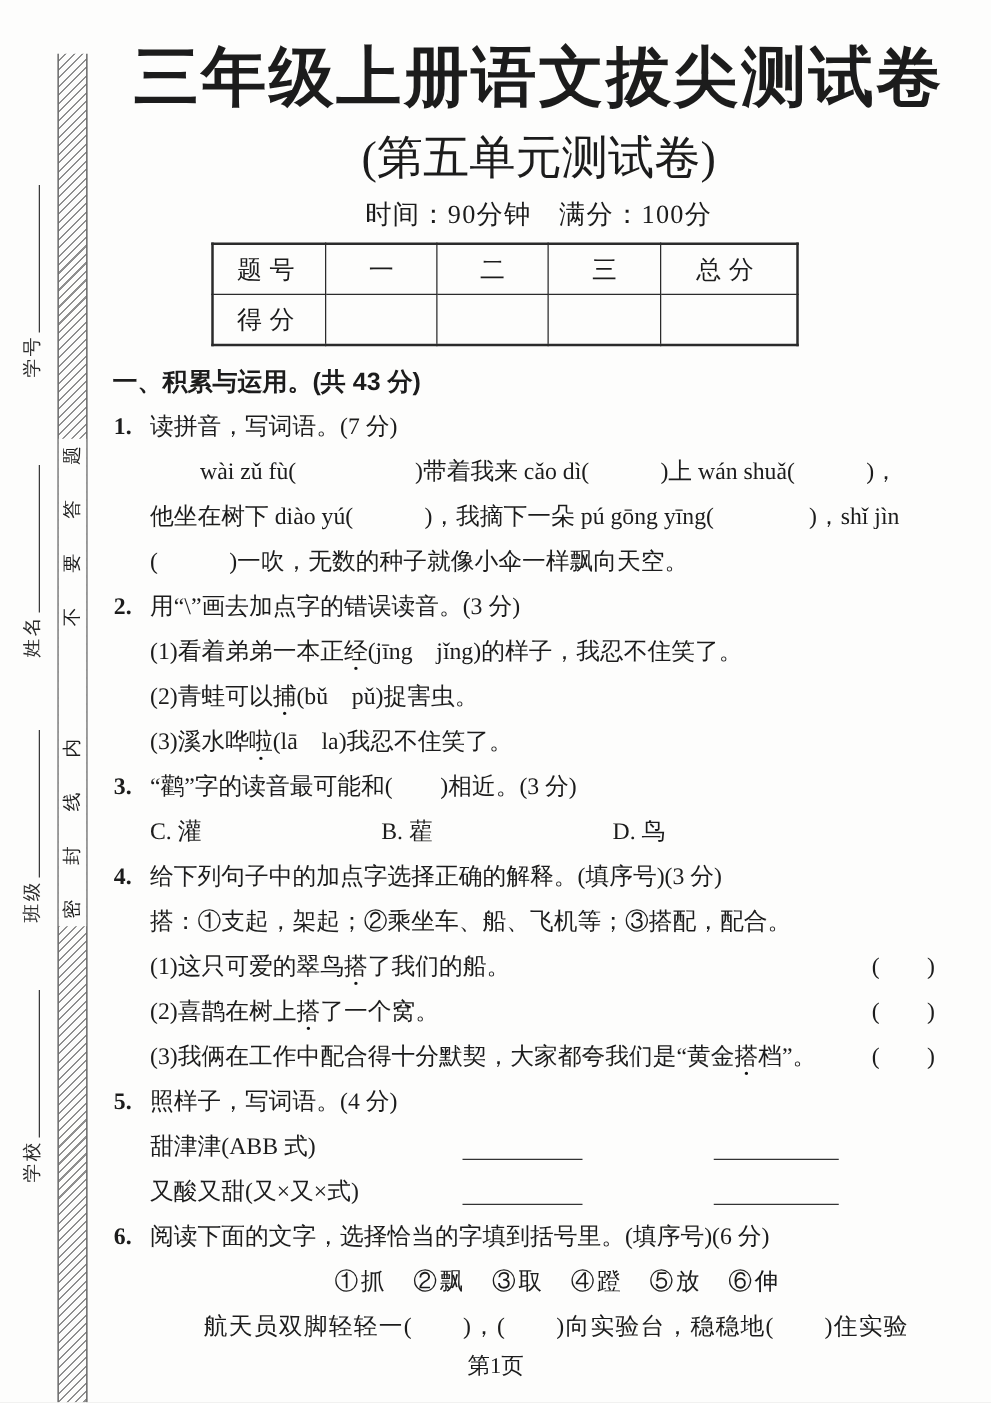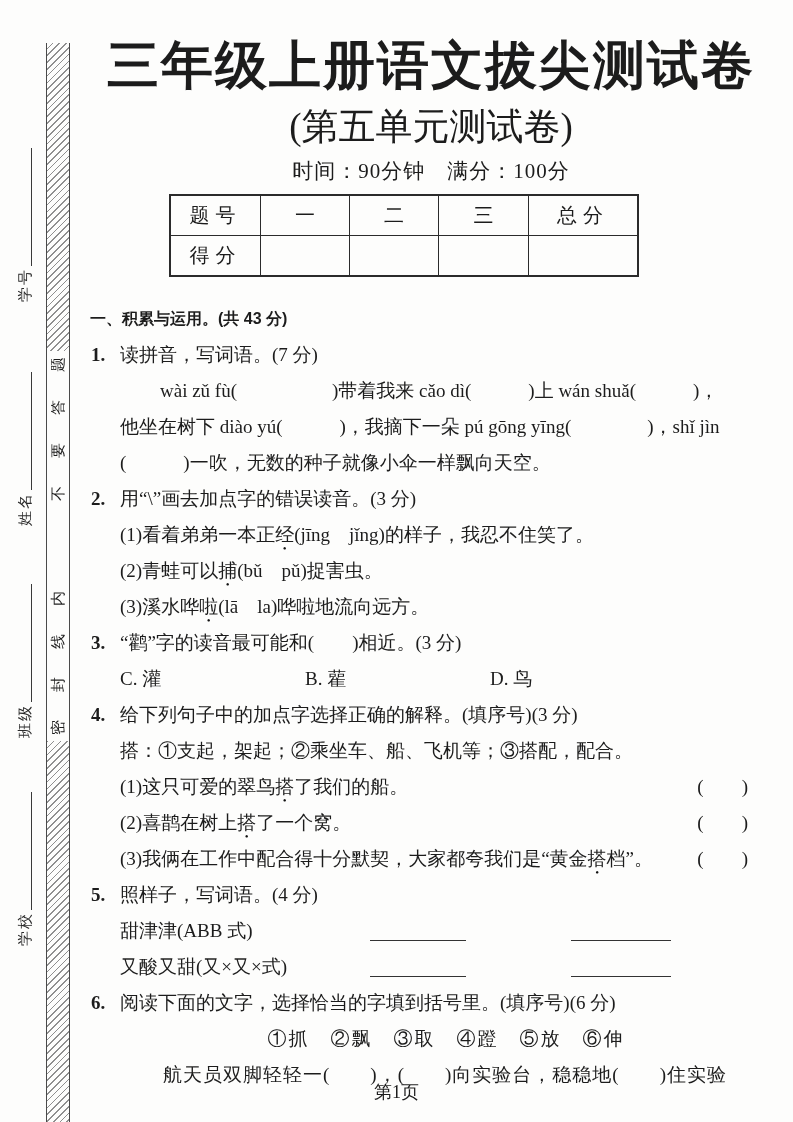--- a/index.html
+++ b/index.html
@@ -16,34 +16,34 @@
   .seal-chars span.gap{margin-top:62px;}
   .seal-chars span:last-child{margin-bottom:0;}
 
   .m-label{position:absolute;left:-53px;width:156px;transform:rotate(-90deg);
            display:flex;align-items:flex-end;font-size:15px;color:#2a2a2a;height:20px;}
   .m-label .txt{letter-spacing:2px;white-space:nowrap;}
   .m-label .ln{flex:1;border-bottom:1.3px solid #3a3a3a;margin:0 2px 3px 2px;}
 
   
   .content{position:absolute;left:90px;top:30px;width:682px;}
-  .title{font-family:Liberation Serif, serif;font-weight:900;
+  .title{font-family:Liberation Mono, monospace;font-weight:900;
          font-size:52px;line-height:60px;letter-spacing:2px;text-align:center;margin:6px 0 8px 0;}
   .subtitle{font-size:37px;line-height:46px;text-align:center;font-weight:400;margin:0 0 8px 0;}
   .meta{font-size:21px;line-height:26px;text-align:center;margin:0 0 10px 0;letter-spacing:1px;}
 
   table.score{border-collapse:collapse;margin-left:79px;table-layout:fixed;border:2px solid #2b2b2b;}
   table.score td{border:1.6px solid #2b2b2b;height:39px;text-align:center;
                  font-size:20px;padding:0;}
   table.score td.c1{width:89px;letter-spacing:6px;}
   table.score td.c2{width:88px;}table.score td.c3{width:88px;}
   table.score td.c4{width:89px;}table.score td.c5{width:108px;letter-spacing:6px;font-family:Liberation Mono, monospace;}
 
   .section{font-family:"Liberation Sans","DejaVu Sans",sans-serif;font-weight:bold;
-           font-size:16px;height:36px;line-height:36px;margin-top:24px;}
+           font-size:20px;height:36px;line-height:36px;margin-top:11px;}
 
   .q{position:relative;padding-left:30px;font-size:19px;}
   .qnum{position:absolute;left:1px;font-weight:bold;}
   .line{height:36px;line-height:36px;white-space:nowrap;}
   .ind{padding-left:40px;}
   .ind6{padding-left:43px;letter-spacing:1px;}
   .centerline{text-align:center;letter-spacing:2px;}
 
   .dot{position:relative;}
   .dot::after{content:"•";position:absolute;left:50%;bottom:-9px;transform:translateX(-50%);
@@ -138,21 +138,21 @@
         <span class="qnum">2.</span>
         <span>用“\”画去加点字的错误读音。(3 分)</span>
       </div>
       <div class="line">
         <span>(1)看着弟弟一本正</span><span class="dot">经</span><span>(jīng　jǐng)的样子，我忍不住笑了。</span>
       </div>
       <div class="line">
         <span>(2)青蛙可以</span><span class="dot">捕</span><span>(bǔ　pǔ)捉害虫。</span>
       </div>
       <div class="line">
-        <span>(3)溪水哗</span><span class="dot">啦</span><span>(lā　la)哗啦地流向远方。</span>
+        <span>(3)溪水哗</span><span class="dot">啦</span><span>(lā　la)我忍不住笑了。</span>
       </div>
     </div>
 
     <div class="q">
       <div class="line">
         <span class="qnum">3.</span>
         <span>“鹳”字的读音最可能和(　　)相近。(3 分)</span>
       </div>
       <div class="line opts">
         <span>C. 灌</span>

